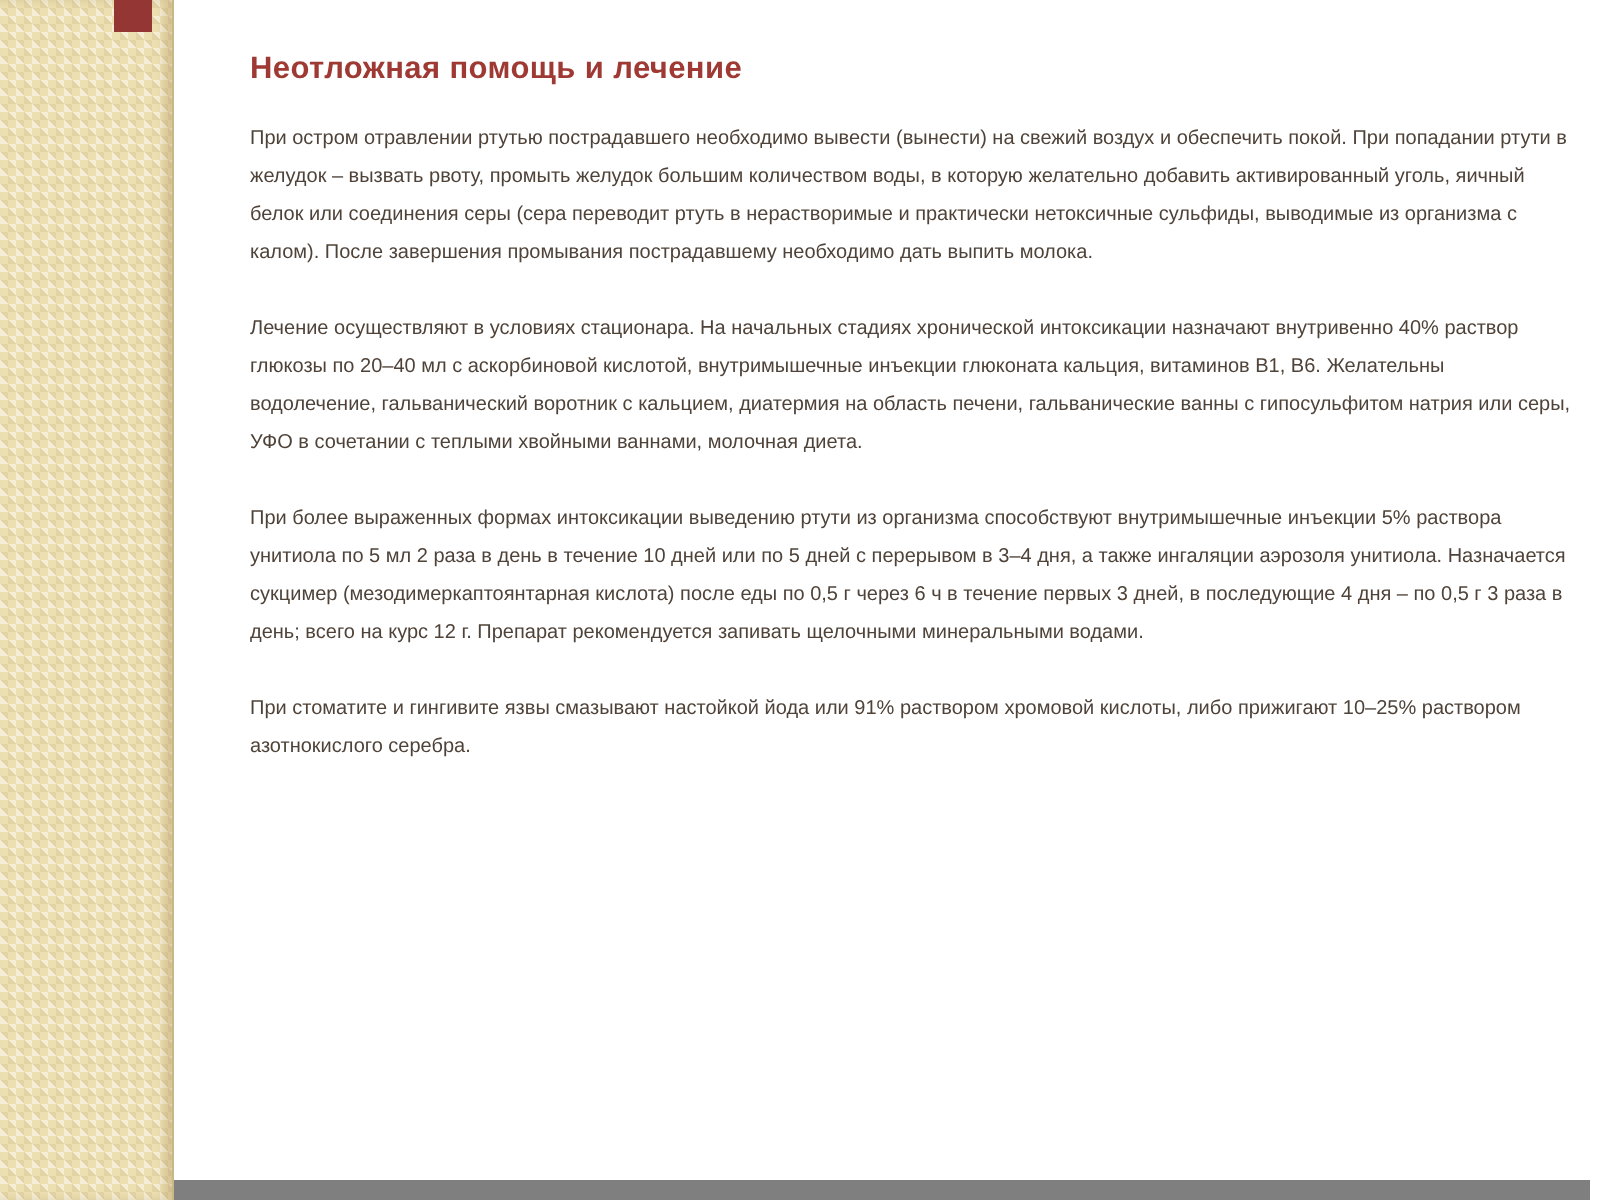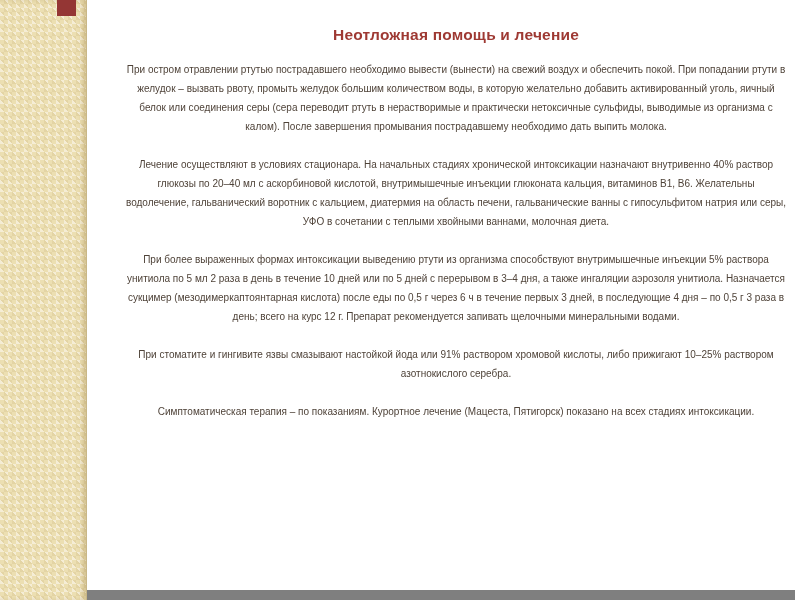--- a/index.html
+++ b/index.html
@@ -7,21 +7,20 @@
     padding: 0;
     background: #ffffff;
   }
   .slide {
     position: relative;
     width: 800px;
     height: 600px;
     background: var(--page-bg, #ffffff);
     overflow: hidden;
     font-family: "Liberation Sans", sans-serif;
-    text-align: center;
   }
   .sidebar {
     position: absolute;
     left: 0;
     top: 0;
     width: 86px;
     height: 600px;
     background-color: var(--sidebar-beige, #ecdfb2);
     background-image:
       linear-gradient(45deg, rgba(255,255,255,0.45) 25%, transparent 25%, transparent 75%, rgba(255,255,255,0.45) 75%),
@@ -79,15 +78,14 @@
     <h1 class="slide-title">Неотложная помощь и лечение</h1>
 
     <p class="body-paragraph">При остром отравлении ртутью пострадавшего необходимо вывести (вынести) на свежий воздух и обеспечить покой. При попадании ртути в желудок – вызвать рвоту, промыть желудок большим количеством воды, в которую желательно добавить активированный уголь, яичный белок или соединения серы (сера переводит ртуть в нерастворимые и практически нетоксичные сульфиды, выводимые из организма с калом). После завершения промывания пострадавшему необходимо дать выпить молока.</p>
 
     <p class="body-paragraph">Лечение осуществляют в условиях стационара. На начальных стадиях хронической интоксикации назначают внутривенно 40% раствор глюкозы по 20–40 мл с аскорбиновой кислотой, внутримышечные инъекции глюконата кальция, витаминов В1, В6. Желательны водолечение, гальванический воротник с кальцием, диатермия на область печени, гальванические ванны с гипосульфитом натрия или серы, УФО в сочетании с теплыми хвойными ваннами, молочная диета.</p>
 
     <p class="body-paragraph">При более выраженных формах интоксикации выведению ртути из организма способствуют внутримышечные инъекции 5% раствора унитиола по 5 мл 2 раза в день в течение 10 дней или по 5 дней с перерывом в 3–4 дня, а также ингаляции аэрозоля унитиола. Назначается сукцимер (мезодимеркаптоянтарная кислота) после еды по 0,5 г через 6 ч в течение первых 3 дней, в последующие 4 дня – по 0,5 г 3 раза в день; всего на курс 12 г. Препарат рекомендуется запивать щелочными минеральными водами.</p>
 
     <p class="body-paragraph">При стоматите и гингивите язвы смазывают настойкой йода или 91% раствором хромовой кислоты, либо прижигают 10–25% раствором азотнокислого серебра.</p>
 
-    <p class="body-paragraph">Симптоматическая терапия – по показаниям. Курортное лечение (Мацеста, Пятигорск) показано на всех стадиях интоксикации.</p>
   </div>
 </div>
 
 </body></html>

